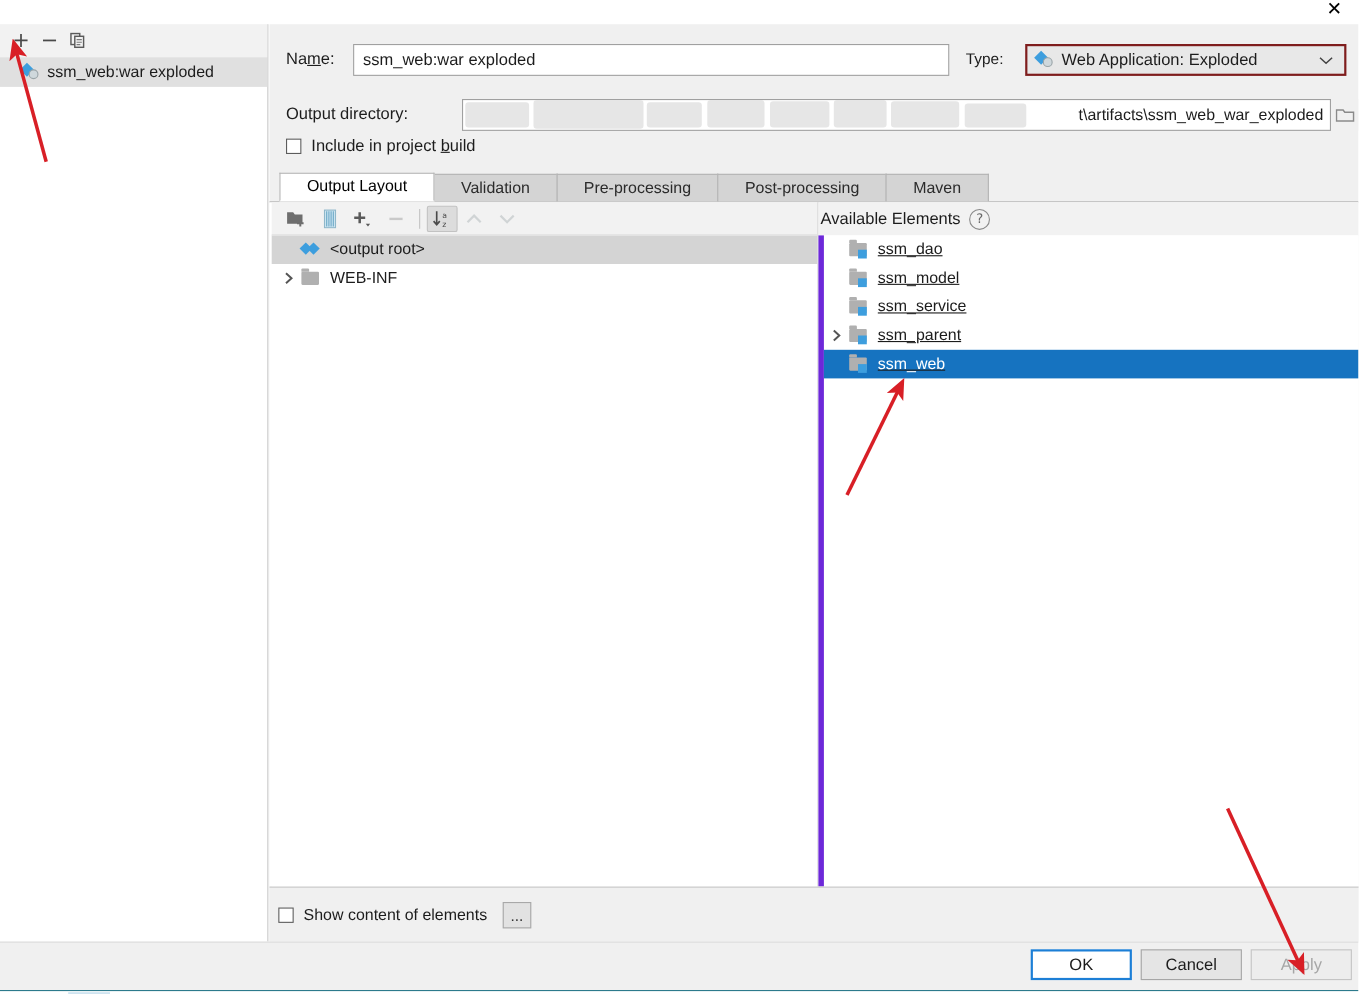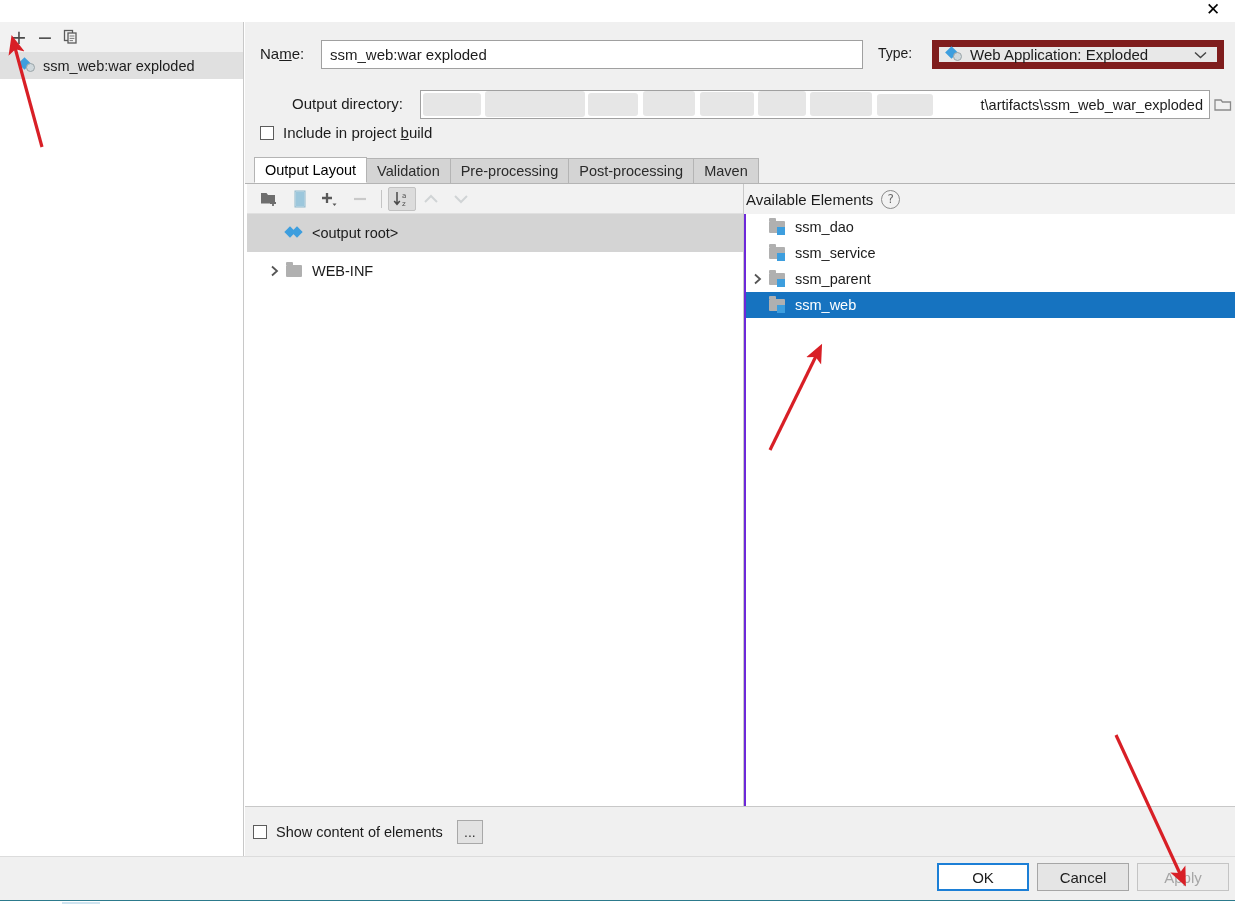--- a/index.html
+++ b/index.html
@@ -132,21 +132,21 @@
   }
   .lbl-type {
     position: absolute; left: 633px; top: 5px;
     font-size: 14px;
   }
   .combo-type {
     position: absolute;
     left: 687px; top: 0;
     width: 292px; height: 29px;
     background: #e8e8e8;
-    border: 7px solid #7f1d1d;
+    border: 2px solid #7f1d1d;
     box-sizing: border-box;
     display: flex; align-items: center;
     padding-left: 8px;
     font-size: 15px;
     cursor: pointer;
   }
   .combo-type .chev {
     position: absolute;
     right: 10px; top: 50%;
     transform: translateY(-50%);
@@ -157,21 +157,20 @@
 
   
   .row-outdir {
     position: absolute;
     left: 0; top: 68px;
     width: 990px; height: 30px;
   }
   .lbl-outdir {
     position: absolute; left: 15px; top: 5px;
     font-size: 15px;
-    margin-left: 32px;
   }
   .outdir-field {
     position: absolute;
     left: 175px; top: 0;
     width: 790px; height: 29px;
     background: #ffffff;
     border: 1px solid #a0a0a0;
     box-sizing: border-box;
     overflow: hidden;
     display: flex; align-items: center;
@@ -217,21 +216,21 @@
     left: 0; top: 136px;
     width: 990px; height: 26px;
     border-bottom: 1px solid #b4b4b4;
     display: flex;
     align-items: flex-end;
     padding-left: 9px;
     box-sizing: border-box;
   }
   .tab {
     height: 25px;
-    padding: 0 10px;
+    padding: 0 24px;
     display: flex; align-items: center;
     background: #d4d4d4;
     border: 1px solid #b4b4b4;
     border-bottom: none;
     margin-right: -1px;
     font-size: 14.5px;
     color: #2b2b2b;
     cursor: pointer;
     box-sizing: border-box;
   }
@@ -285,24 +284,24 @@
     background: #c4c4c4;
     margin: 0 6px;
   }
 
   .tree {
     position: absolute;
     left: 0; top: 30px; right: 0; bottom: 0;
     background: #fff;
   }
   .tree-row {
-    height: 38px;
+    height: 26px;
     display: flex; align-items: center;
     font-size: 14.5px;
-    padding-left: 16px;
+    padding-left: 4px;
     cursor: pointer;
   }
   .tree-row.selected { background: #d4d4d4; }
   .twisty {
     width: 22px; height: 26px;
     display: flex; align-items: center; justify-content: center;
     color: #555;
     font-size: 13px;
     flex: 0 0 auto;
     font-family: "DejaVu Sans", sans-serif;
@@ -364,22 +363,23 @@
     font-size: 12px;
     display: flex; align-items: center; justify-content: center;
     margin-left: 8px;
     cursor: pointer;
     font-family: "DejaVu Sans", sans-serif;
   }
   .rp-list {
     position: absolute;
     left: 0; top: 30px; right: 0; bottom: 0;
     background: #fff;
-    border-left: 2px solid #6d28d9;
-    box-sizing: border-box;
+    border-left: 5px solid #6d28d9;
+    box-sizing: border-box;
+    text-decoration: underline;
   }
   .av-row {
     height: 26px;
     display: flex; align-items: center;
     font-size: 14.5px;
     cursor: pointer;
   }
   .av-row.selected {
     background: #1673c0;
     color: #ffffff;
@@ -660,20 +660,28 @@
               <span class="badge"></span>
             </span>
           <span>ssm_dao</span>
         </div>
         <div class="av-row">
           <span class="indent"></span>
           <span class="ico mod-ico">
               <span class="f"></span>
               <span class="badge"></span>
             </span>
+          <span>ssm_model</span>
+        </div>
+        <div class="av-row">
+          <span class="indent"></span>
+          <span class="ico mod-ico">
+              <span class="f"></span>
+              <span class="badge"></span>
+            </span>
           <span>ssm_service</span>
         </div>
         <div class="av-row">
           <span class="twisty">
             <svg width="9" height="12" viewBox="0 0 9 12">
                 <path d="M2 1.5 L7 6 L2 10.5" fill="none" stroke="#555" stroke-width="1.8"></path>
               </svg>
           </span>
           <span class="ico mod-ico">
               <span class="f"></span>

